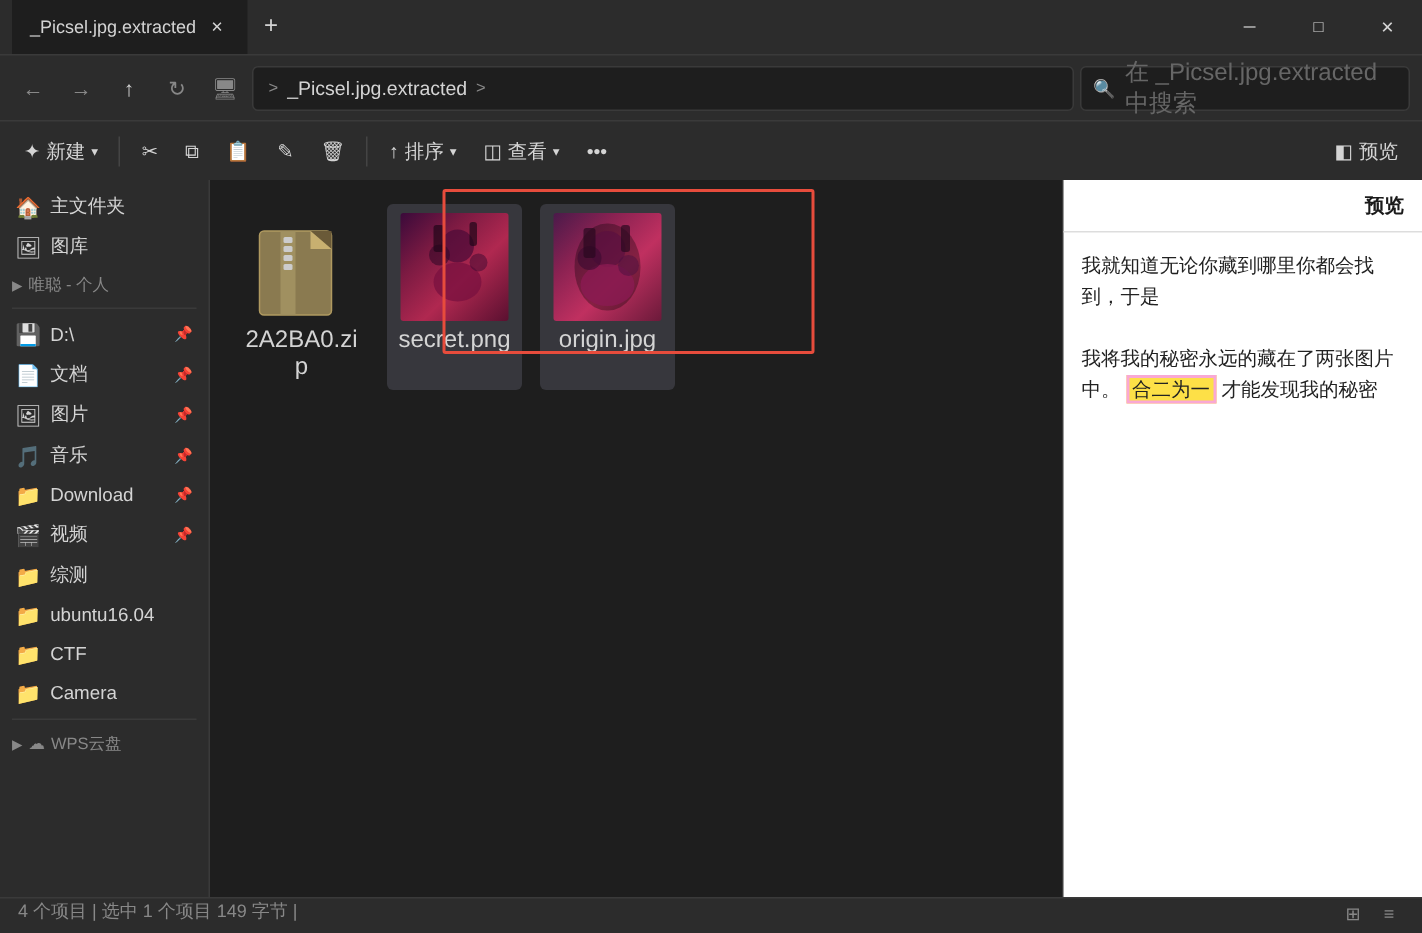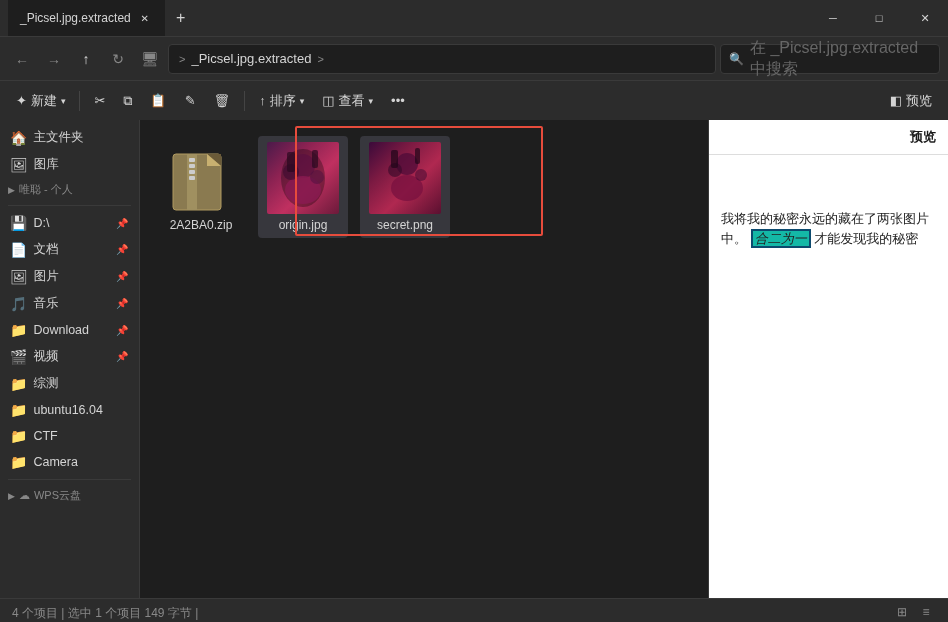--- a/index.html
+++ b/index.html
@@ -220,21 +220,21 @@
       flex-direction: column;
       align-items: center;
       gap: 4px;
       width: 90px;
       padding: 6px;
       border-radius: 4px;
       cursor: pointer;
     }
     .file-item.selected { background: #37373d; }
     .file-label {
-      font-size: 12px;
+      font-size: 16px;
       text-align: center;
       color: #d4d4d4;
       word-break: break-all;
       max-width: 88px;
     }
 
     
     .zip-icon {
       width: 72px;
       height: 72px;
@@ -278,33 +278,32 @@
     }
     .preview-content {
       flex: 1;
       padding: 12px;
       color: #222;
       line-height: 1.6;
       font-size: 13px;
     }
     .highlight-box {
       display: inline;
-      background: #14b8a6;
-      border: 2px solid #0c4a6e;
+      background: #fde047;
+      border: 2px solid #f9a8d4;
       padding: 0 2px;
-      font-style: italic;
     }
 
     
     .status-bar {
       height: 24px;
       background: #2c2c2c;
       border-top: 1px solid #3a3a3a;
       display: flex;
-      align-items: flex-end;
+      align-items: flex-start;
       padding: 0 12px;
       font-size: 12px;
       color: #888;
       gap: 8px;
       flex-shrink: 0;
     }
     .status-bar-spacer { flex: 1; }
     .status-icons { display: flex; gap: 4px; }
     .status-icon-btn {
       width: 20px;
@@ -529,60 +528,61 @@
           <rect x="24" y="16" width="6" height="4" rx="1" fill="#ccc"></rect>
           <rect x="24" y="22" width="6" height="4" rx="1" fill="#ccc"></rect>
           <rect x="24" y="28" width="6" height="4" rx="1" fill="#ccc"></rect>
           <rect x="24" y="34" width="6" height="4" rx="1" fill="#ccc"></rect>
 
           <polygon points="42,12 56,12 56,24" fill="#6a5a38"></polygon>
           <polygon points="42,12 56,24 42,24" fill="#c8b070"></polygon>
         </svg>
       </div>
       <span class="file-label">2A2BA0.zip</span>
+    </div>
+
+    <div class="file-item selected">
+      <div class="img-placeholder2">
+        <svg width="72" height="72" viewBox="0 0 72 72" style="position:absolute;">
+          <circle cx="38" cy="22" r="11" fill="#4a0a38" opacity="0.7"></circle>
+          <ellipse cx="38" cy="46" rx="16" ry="13" fill="#7b1240" opacity="0.8"></ellipse>
+          <circle cx="26" cy="28" r="7" fill="#330828" opacity="0.6"></circle>
+          <circle cx="52" cy="33" r="6" fill="#3a0830" opacity="0.5"></circle>
+          <rect x="22" y="8" width="7" height="18" rx="2" fill="#200618" opacity="0.7"></rect>
+          <rect x="46" y="6" width="5" height="16" rx="2" fill="#200618" opacity="0.7"></rect>
+        </svg>
+      </div>
+      <span class="file-label">secret.png</span>
     </div>
 
     <div class="file-item selected">
       <div class="img-placeholder">
         <svg width="72" height="72" viewBox="0 0 72 72" style="position:absolute;">
           <circle cx="36" cy="24" r="12" fill="#5a1040" opacity="0.7"></circle>
           <ellipse cx="36" cy="48" rx="18" ry="14" fill="#8b1a52" opacity="0.8"></ellipse>
           <circle cx="24" cy="30" r="8" fill="#3a0a30" opacity="0.6"></circle>
           <circle cx="50" cy="35" r="7" fill="#4a1040" opacity="0.5"></circle>
           <rect x="20" y="10" width="8" height="20" rx="2" fill="#2a0820" opacity="0.7"></rect>
           <rect x="45" y="8" width="6" height="18" rx="2" fill="#2a0820" opacity="0.7"></rect>
         </svg>
       </div>
       <span class="file-label">origin.jpg</span>
     </div>
 
-    <div class="file-item selected">
-      <div class="img-placeholder2">
-        <svg width="72" height="72" viewBox="0 0 72 72" style="position:absolute;">
-          <circle cx="38" cy="22" r="11" fill="#4a0a38" opacity="0.7"></circle>
-          <ellipse cx="38" cy="46" rx="16" ry="13" fill="#7b1240" opacity="0.8"></ellipse>
-          <circle cx="26" cy="28" r="7" fill="#330828" opacity="0.6"></circle>
-          <circle cx="52" cy="33" r="6" fill="#3a0830" opacity="0.5"></circle>
-          <rect x="22" y="8" width="7" height="18" rx="2" fill="#200618" opacity="0.7"></rect>
-          <rect x="46" y="6" width="5" height="16" rx="2" fill="#200618" opacity="0.7"></rect>
-        </svg>
-      </div>
-      <span class="file-label">secret.png</span>
-    </div>
-
 
     <div class="selection-highlight" style="left: 155px; top: 6px; width: 248px; height: 110px;"></div>
 
   </div>
 
   <div class="preview-panel">
     <div class="preview-header">
       <span>预览</span>
     </div>
     <div class="preview-content">
+      <span>我就知道无论你藏到哪里你都会找到，于是</span>
       <br><br>
       <span>我将我的秘密永远的藏在了两张图片中。</span>
       <span class="highlight-box">合二为一</span>
       <span>才能发现我的秘密</span>
     </div>
   </div>
 
 </div>
 
 <div class="status-bar">

